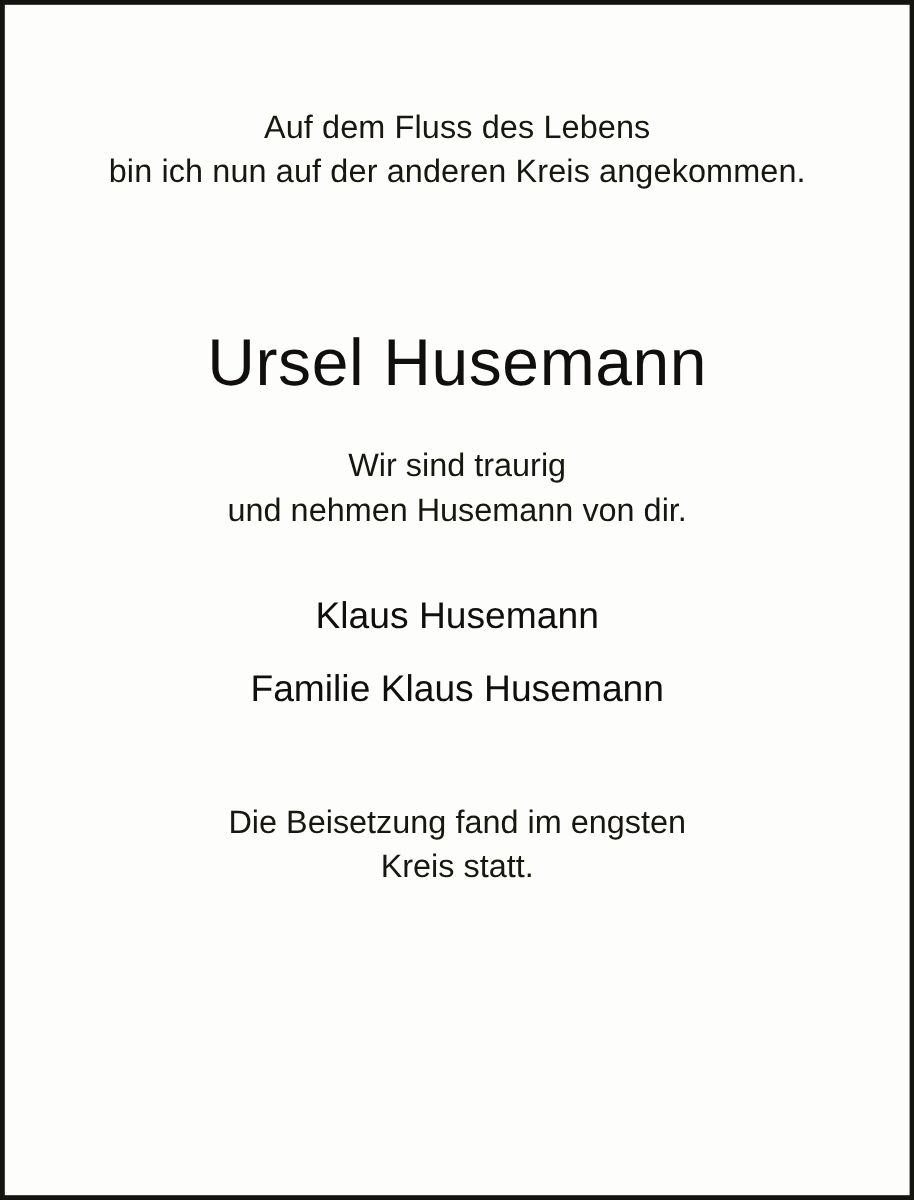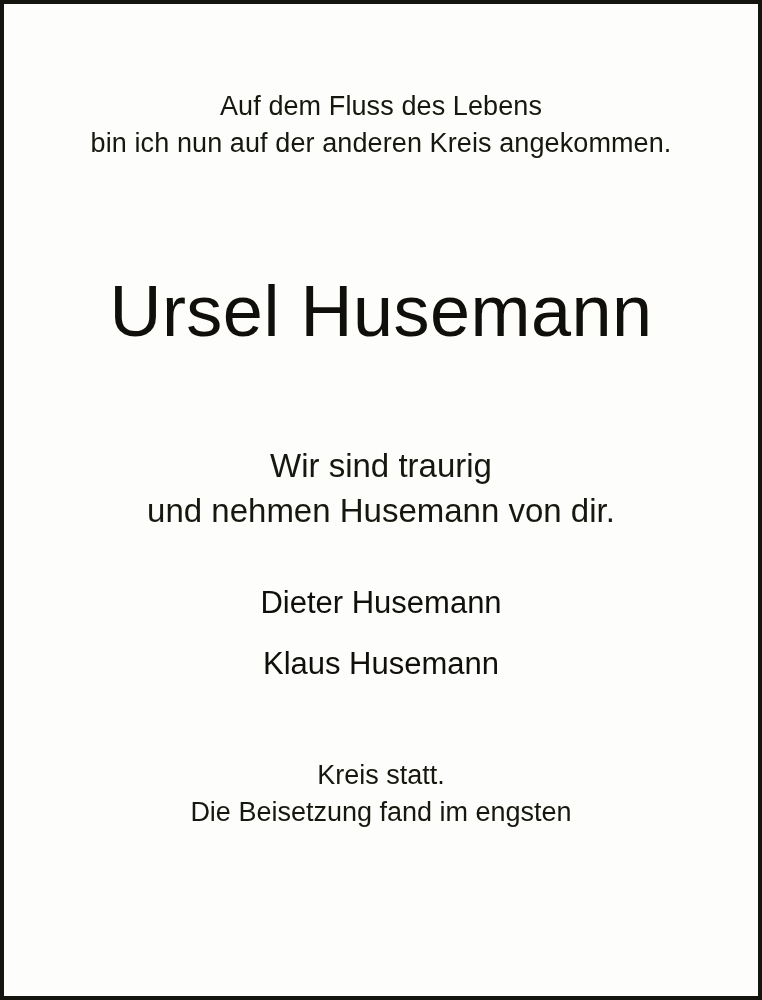--- a/index.html
+++ b/index.html
@@ -32,30 +32,30 @@
     line-height: 1.38;
     color: #17170f;
     letter-spacing: 0.1px;
   }
   .epitaph-line {
     display: block;
     white-space: nowrap;
   }
   .name {
     margin-top: 112px;
-    font-size: 72px;
+    font-size: 55px;
     line-height: 1;
     font-weight: 400;
     letter-spacing: 0.5px;
     color: #100f0b;
     white-space: nowrap;
   }
   .farewell {
-    margin-top: 96px;
-    font-size: 33px;
+    margin-top: 40px;
+    font-size: 27px;
     line-height: 1.38;
     color: #17170f;
   }
   .farewell-line {
     display: block;
     white-space: nowrap;
   }
   .mourners {
     margin-top: 52px;
     display: flex;
@@ -91,22 +91,22 @@
   </div>
 
   <div class="name">Ursel Husemann</div>
 
   <div class="farewell">
     <span class="farewell-line">Wir sind traurig</span>
     <span class="farewell-line">und nehmen Husemann von dir.</span>
   </div>
 
   <div class="mourners">
-    <div class="mourner">Dieter Husemann</div>
     <div class="mourner">Klaus Husemann</div>
+    <div class="mourner">Familie Klaus Husemann</div>
   </div>
 
   <div class="notice">
+    <span class="notice-line">Die Beisetzung fand im engsten</span>
     <span class="notice-line">Kreis statt.</span>
-    <span class="notice-line">Die Beisetzung fand im engsten</span>
   </div>
 
 </div>
 
 </body></html>

